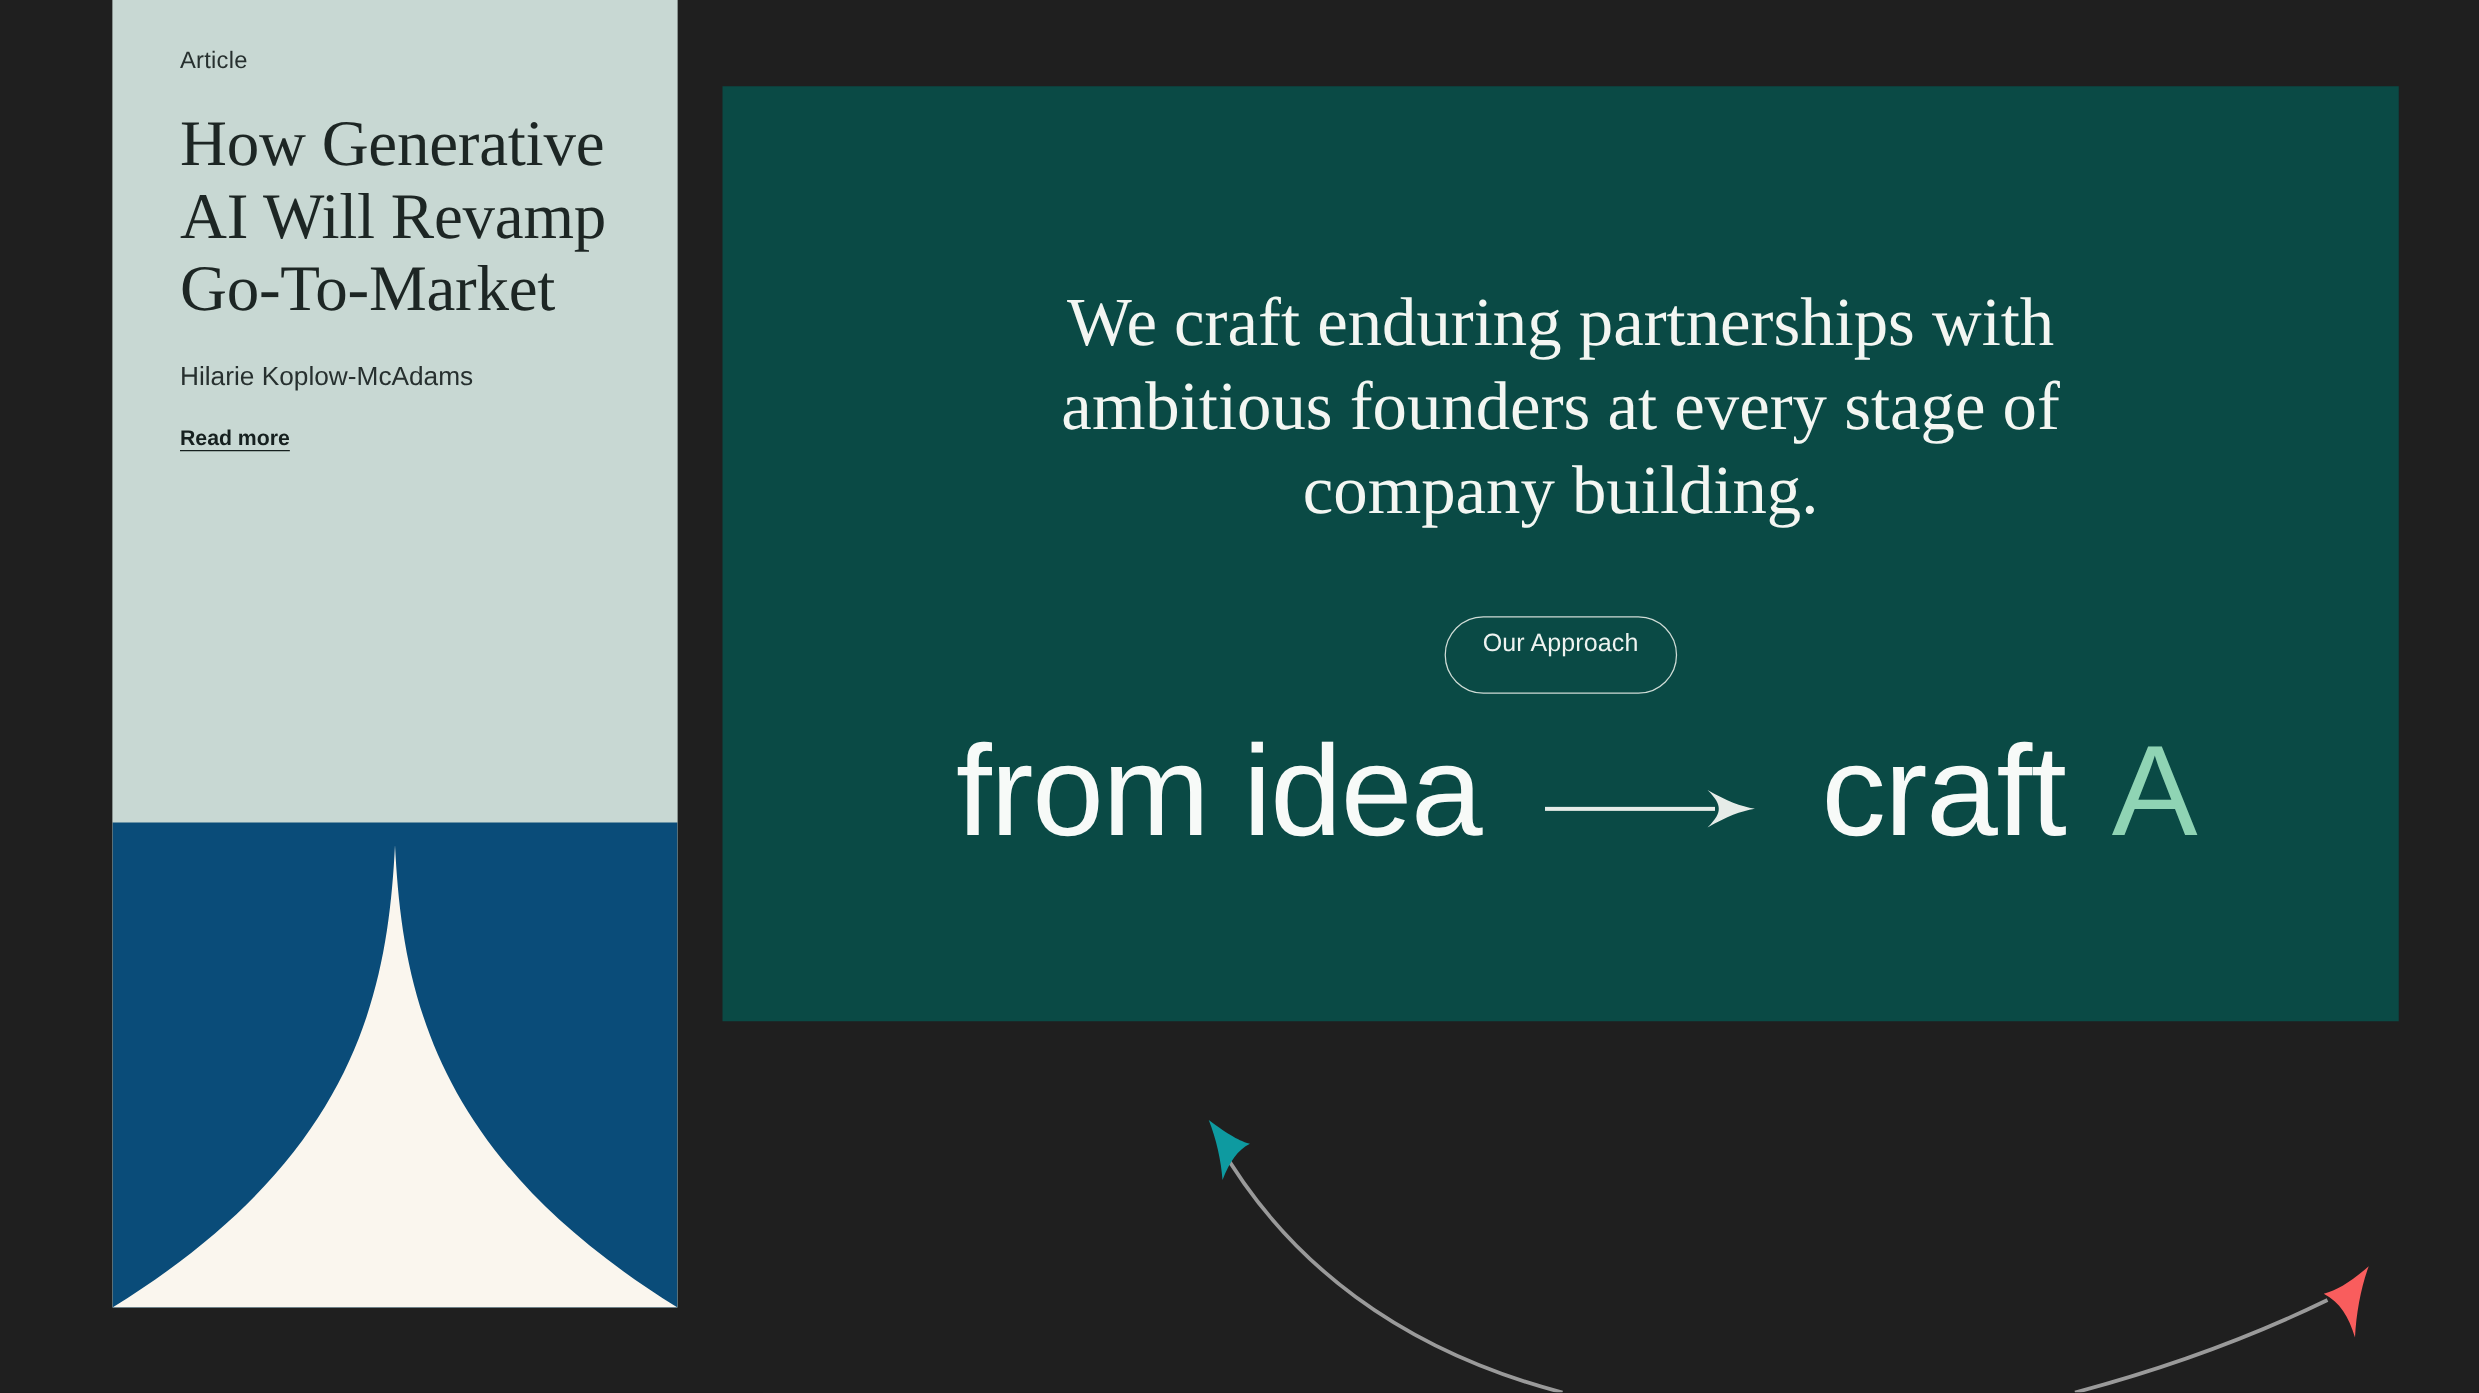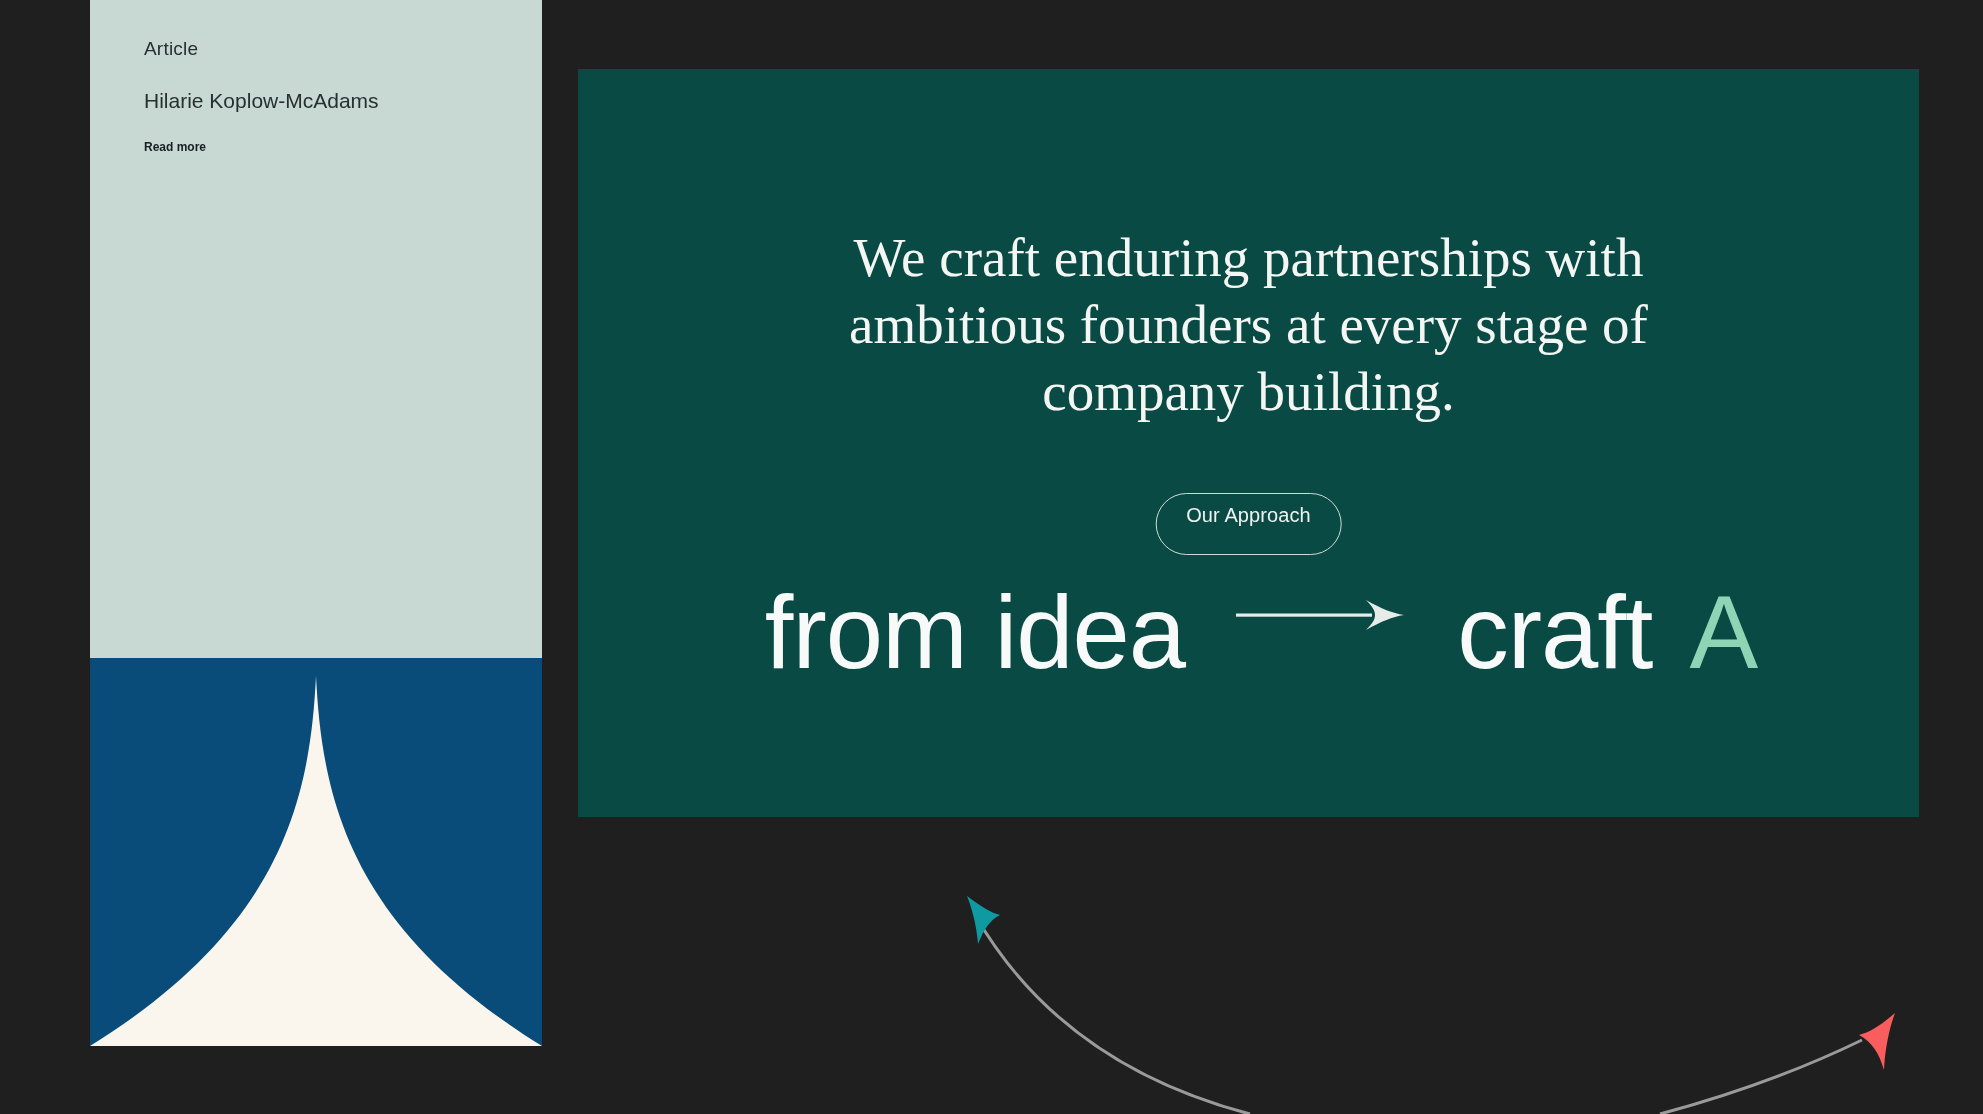--- a/index.html
+++ b/index.html
@@ -49,23 +49,24 @@
   }
   .article-author {
     margin-top:26px;
     font-size:21px;
     line-height:1.3;
     color:#27302f;
   }
   .read-more {
     display:inline-block;
     margin-top:26px;
-    font-size:12px;
+    font-size:17px;
     font-weight:bold;
     color:#16201f;
+    text-decoration:underline;
     text-underline-offset:4px;
     cursor:pointer;
   }
 
   .card-bottom {
     position:absolute;
     left:0; top:658px;
     width:452px; height:388px;
     background:#0a4c79;
     overflow:hidden;
@@ -111,21 +112,21 @@
     letter-spacing:0.1px;
     cursor:pointer;
     white-space:nowrap;
   }
 
   .journey {
     position:absolute;
     left:0; top:512px;
     width:100%;
     display:flex;
-    align-items:flex-start;
+    align-items:center;
     justify-content:center;
     gap:17px;
     white-space:nowrap;
     padding-left:25px;
   }
   .journey-text {
     font-size:103px;
     line-height:1;
     font-weight:400;
     color:#f7faf8;
@@ -157,20 +158,21 @@
 </head>
 <body>
 
 <div class="stage">
 
   <div class="article-card">
 
     <div class="card-top">
       <div class="eyebrow">Article</div>
 
+      <div class="article-title">How Generative AI Will Revamp Go-To-Market</div>
 
       <div class="article-author">Hilarie Koplow-McAdams</div>
 
       <a class="read-more">Read more</a>
     </div>
 
     <div class="card-bottom">
       <svg viewBox="0 0 452 388" preserveAspectRatio="none">
         <path d="M226 0 C 232 120, 258 250, 452 370 L 452 388 L 0 388 L 0 370 C 194 250, 220 120, 226 0 Z" fill="#faf6ee" transform="translate(0,18)"></path>
       </svg>

